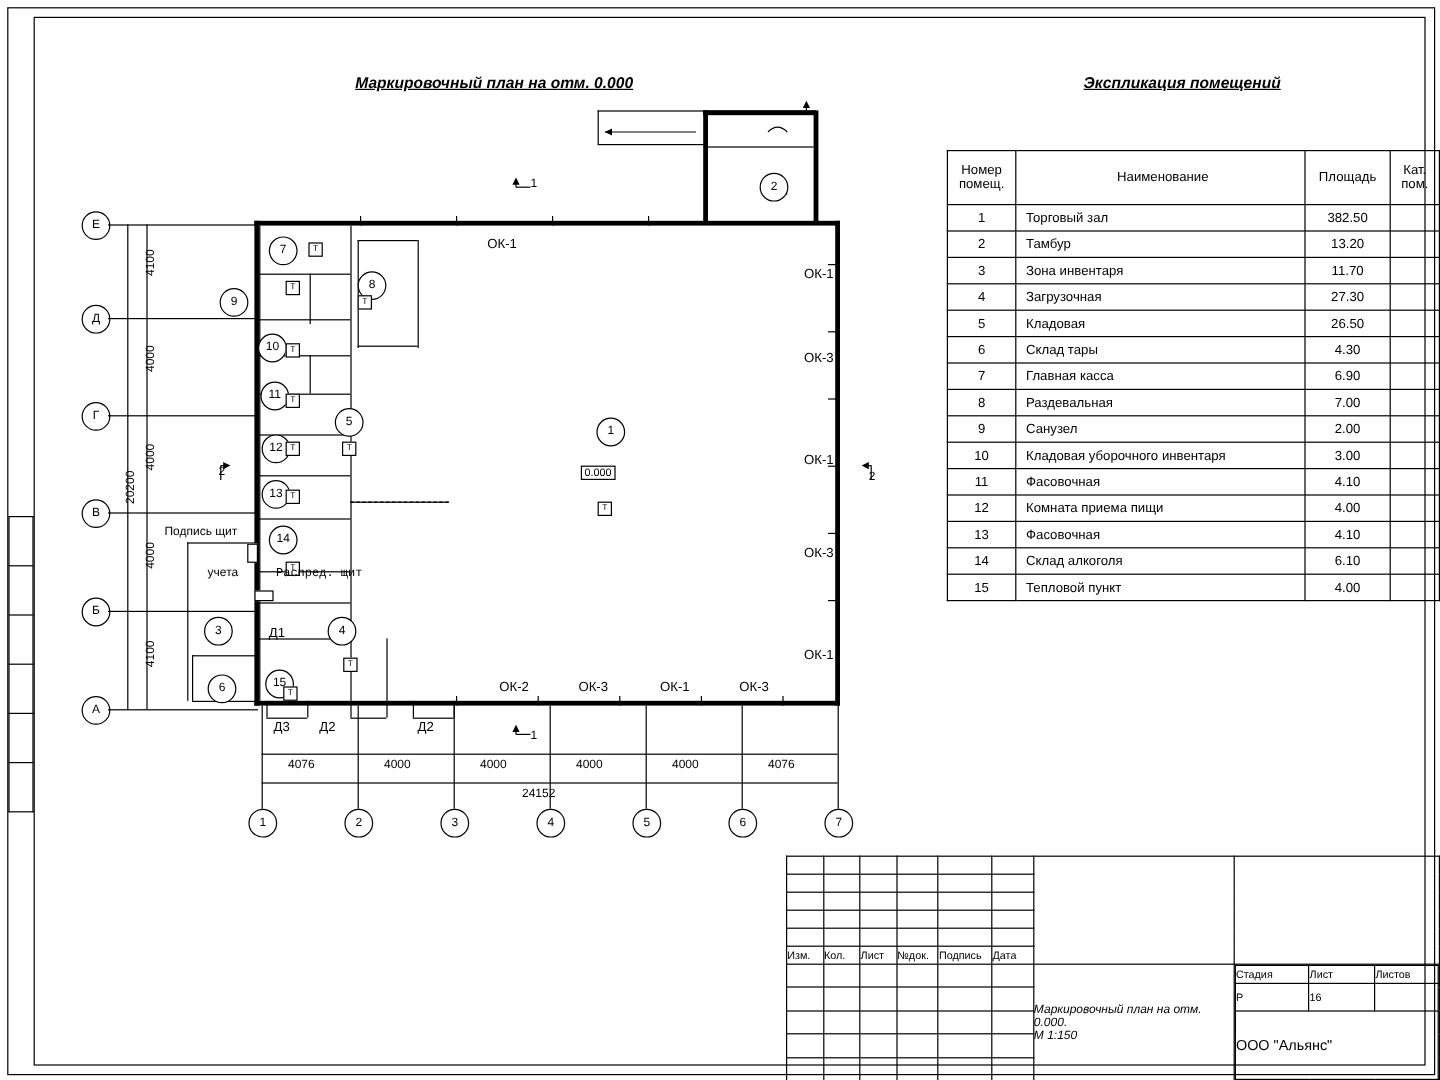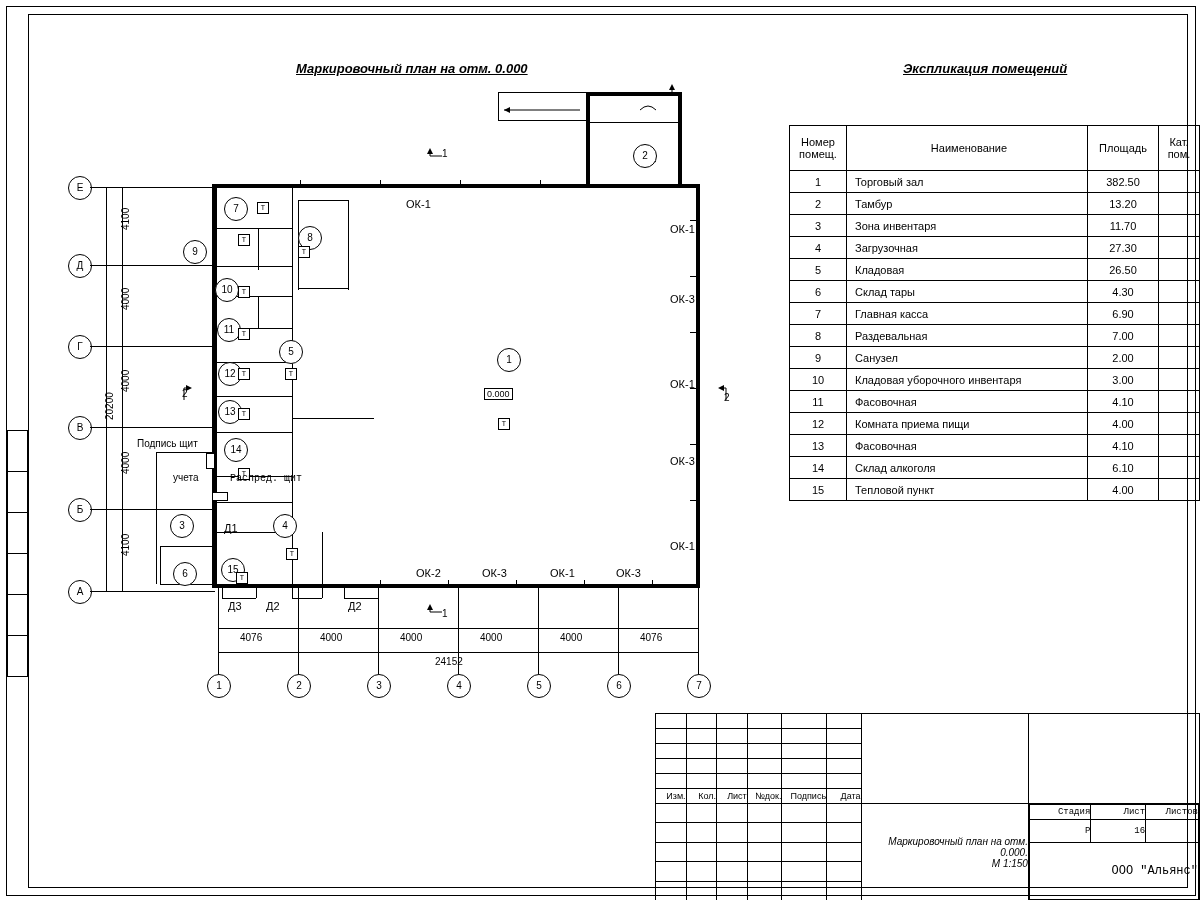--- a/index.html
+++ b/index.html
@@ -36,21 +36,21 @@
   .lab11{position:absolute;font-size:11px;white-space:nowrap;}
   .boxlab{position:absolute;font-size:9px;border:1px solid #000;background:#fff;padding:0 2px;white-space:nowrap;}
   .tbox{position:absolute;width:10px;height:10px;border:1px solid #000;background:#fff;font-size:7px;line-height:10px;text-align:center;}
   .dimtxt{position:absolute;font-size:10px;white-space:nowrap;}
   .vert-txt{position:absolute;font-size:10px;white-space:nowrap;transform:rotate(-90deg);transform-origin:left top;}
 
   
   .stamp{position:absolute;left:655px;top:713px;}
   .stamp table{border-collapse:collapse;font-size:9px;}
   .stamp td{border:1px solid #000;padding:0;height:14px;}
-  .stampcell{text-align:right;vertical-align:middle;font-size:9px;}
+  .stampcell{text-align:left;vertical-align:middle;font-size:9px;}
   .left-stub{position:absolute;left:7px;top:430px;width:21px;}
   .left-stub table{border-collapse:collapse;}
   .left-stub td{border:1px solid #000;width:20px;height:38px;}
   svg{position:absolute;left:0;top:0;overflow:visible;}
 </style>
 </head>
 <body>
 
 <div class="sheet">
 
@@ -456,21 +456,21 @@
         <td></td>
             <td></td>
             <td></td>
             <td></td>
             <td></td>
             <td></td>
         <td rowspan="5" class="stampcell" style="vertical-align:middle;font-style:italic;">
           <div style="font-size:10px;">Маркировочный план на отм. 0.000.</div>
           <div style="font-size:10px;">М 1:150</div>
         </td>
-        <td style="padding:0;font-family:Liberation Mono, monospace;" rowspan="5">
+        <td style="padding:0;" rowspan="5">
           <table style="border-collapse:collapse;width:170px;">
             <tbody>
                   <tr>
               <td class="stampcell" style="width:56px;">Стадия</td>
               <td class="stampcell" style="width:50px;">Лист</td>
               <td class="stampcell" style="width:48px;">Листов</td>
             </tr>
             <tr>
               <td class="stampcell" style="height:22px;">Р</td>
               <td class="stampcell">16</td>

